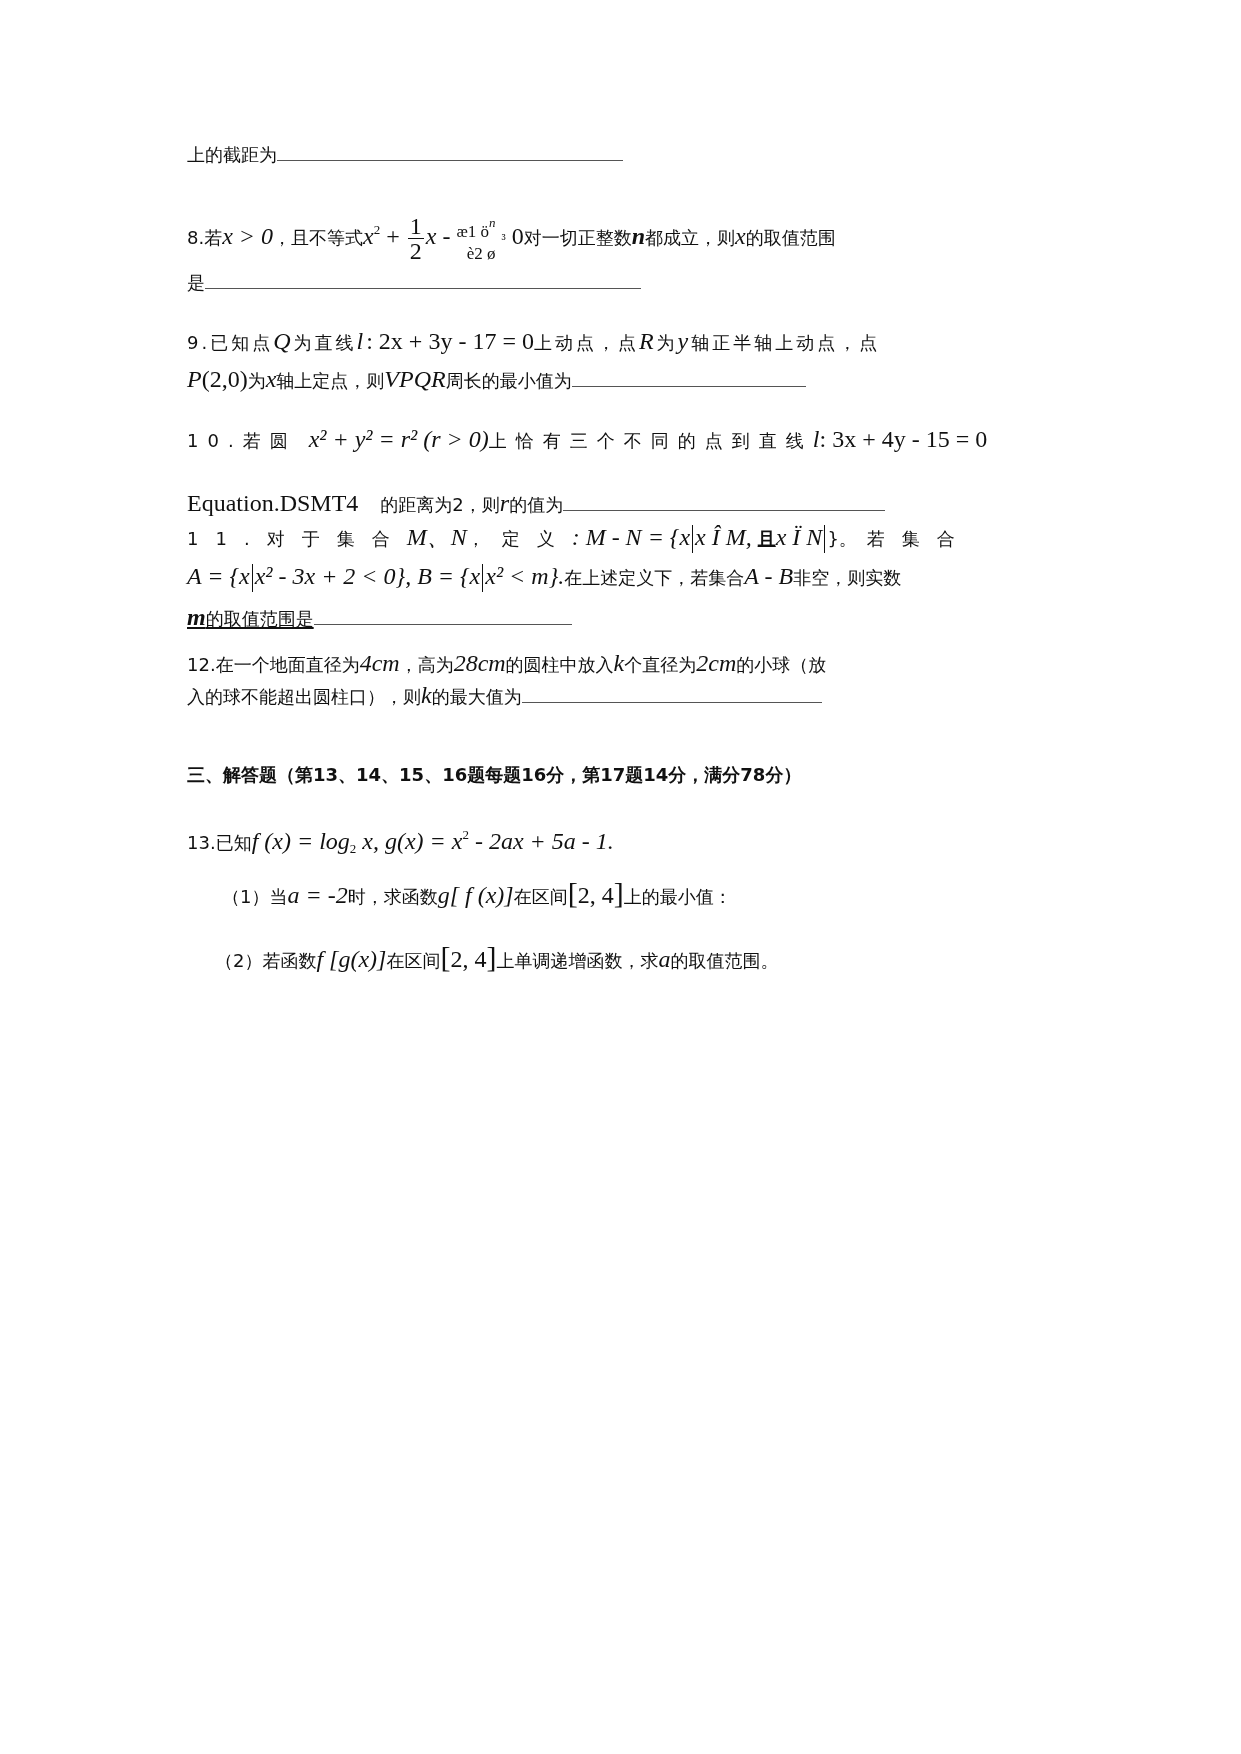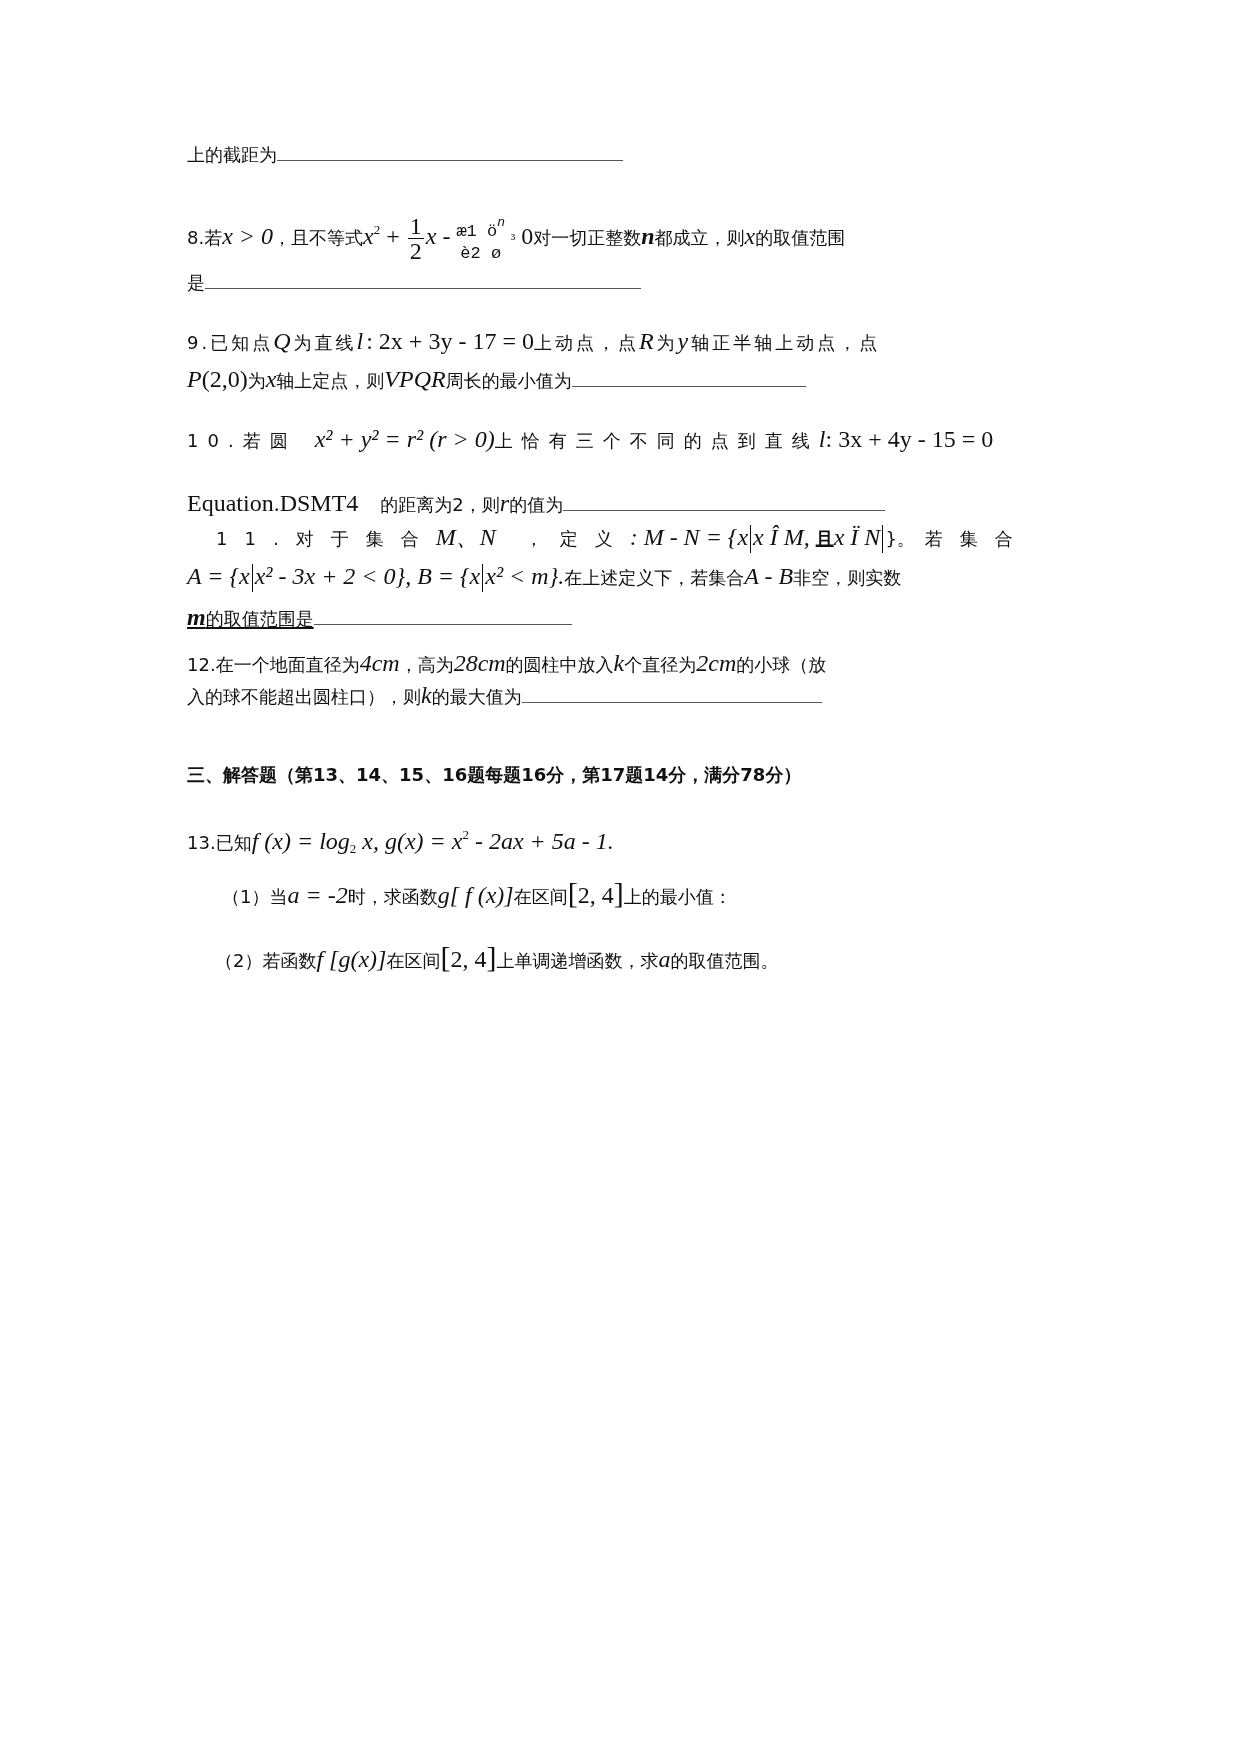--- a/index.html
+++ b/index.html
@@ -8,23 +8,23 @@
   .line { position: absolute; left: 187px; font-size: 24px; line-height: 30px; white-space: nowrap; }
   .cjk { font-family: "DejaVu Sans", sans-serif; font-size: 18px; }
   .it { font-style: italic; }
   .b { font-weight: bold; }
   .blank { display: inline-block; border-bottom: 1.5px solid #555; height: 22px; vertical-align: baseline; }
   sup { font-size: 13px; vertical-align: 10px; }
   sub { font-size: 13px; vertical-align: -4px; }
   .frac { display: inline-block; vertical-align: middle; text-align: center; line-height: 24px; margin: 0 2px; }
   .frac .num { display: block; border-bottom: 1px solid #111; padding: 0 2px; }
   .frac .den { display: block; }
-  .garble { font-family: Liberation Mono, monospace; font-size: 17px; display: inline-block; vertical-align: middle; line-height: 22px; text-align: center; }
+  .garble { font-family: Liberation Serif, serif; font-size: 17px; display: inline-block; vertical-align: middle; line-height: 22px; text-align: right; }
   .spaced { letter-spacing: 9px; }
-  .spaced2 { letter-spacing: 17px; margin-left: 29px; }
+  .spaced2 { letter-spacing: 17px; }
   .bar { display: inline-block; border-left: 1.5px solid #111; height: 28px; vertical-align: middle; margin: 0 2px; }
   .bracket { font-size: 30px; }
 </style>
 </head>
 <body>
 
 <div class="line" style="top:138px;">
   <span class="cjk">上的截距为</span><span class="blank" style="width:346px;"></span>
 </div>
 
@@ -36,21 +36,21 @@
 </div>
 
 <div class="line spaced" style="top:326px; letter-spacing:3px;">
   <span class="cjk">9.已知点</span><span class="it">Q</span><span class="cjk">为直线</span><span class="it">l</span><span style="letter-spacing:0;">: 2x + 3y - 17 = 0</span><span class="cjk">上动点，点</span><span class="it">R</span><span class="cjk">为</span><span class="it">y</span><span class="cjk">轴正半轴上动点，点</span>
 </div>
 <div class="line" style="top:364px;">
   <span class="it">P</span><span>(2,0)</span><span class="cjk">为</span><span class="it">x</span><span class="cjk">轴上定点，则</span><span class="it">VPQR</span><span class="cjk">周长的最小值为</span><span class="blank" style="width:234px;"></span>
 </div>
 
 <div class="line" style="top:424px;">
-  <span class="cjk spaced">10.若圆</span><span class="it" style="margin-left:18px;text-align:right;">x² + y² = r²</span> <span class="it">(r &gt; 0)</span><span class="cjk spaced">上恰有三个不同的点到直线</span><span class="it">l</span><span>: 3x + 4y - 15 = 0</span>
+  <span class="cjk spaced">10.若圆</span><span class="it" style="margin-left:12px;text-align:right;">x² + y² = r²</span> <span class="it">(r &gt; 0)</span><span class="cjk spaced">上恰有三个不同的点到直线</span><span class="it">l</span><span>: 3x + 4y - 15 = 0</span>
 </div>
 <div class="line" style="top:488px;">
   <span style="margin-right:22px;">Equation.DSMT4</span><span class="cjk">的距离为2，则</span><span class="it">r</span><span class="cjk">的值为</span><span class="blank" style="width:322px;"></span>
 </div>
 
 <div class="line" style="top:522px;">
   <span class="cjk spaced2">11.对于集合</span><span class="it">M、N</span><span class="cjk spaced2">，定义</span><span class="it">: M - N = {x</span><span class="bar"></span><span class="it">x Î  M, </span><span class="cjk b" style="text-decoration:underline;">且</span><span class="it">x Ï  N</span><span class="bar"></span><span class="cjk">}。</span><span class="cjk spaced2" style="margin-left:10px;">若集合</span>
 </div>
 <div class="line" style="top:561px;">
   <span class="it">A = {x</span><span class="bar"></span><span class="it">x² - 3x + 2 &lt; 0}, </span><span class="it">B = {x</span><span class="bar"></span><span class="it">x² &lt; m}.</span><span class="cjk">在上述定义下，若集合</span><span class="it">A - B</span><span class="cjk">非空，则实数</span>

